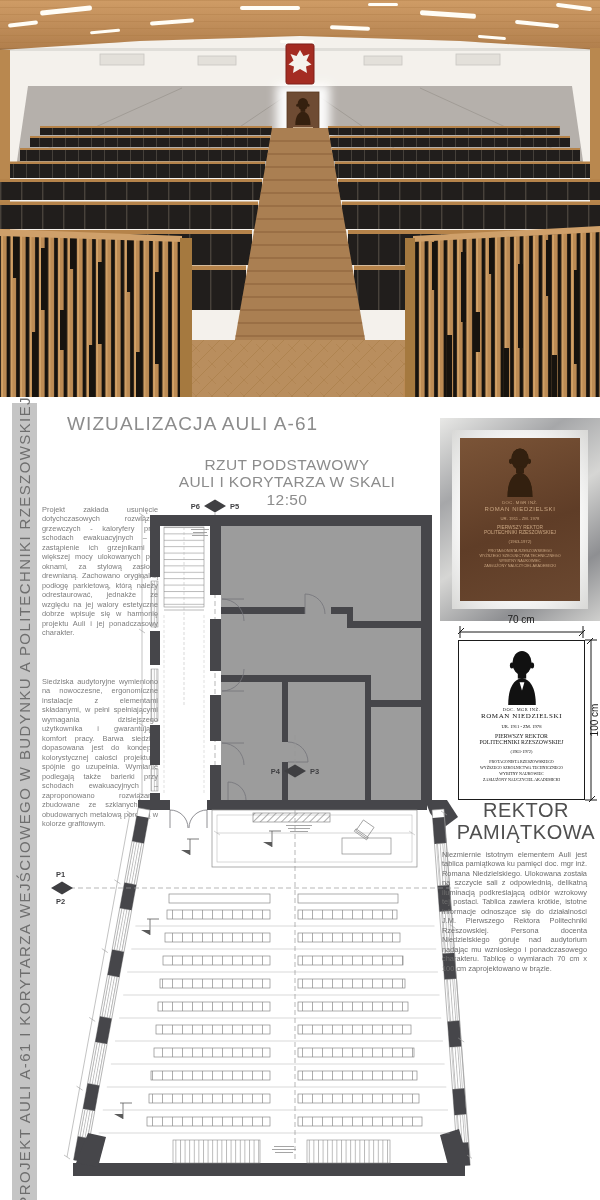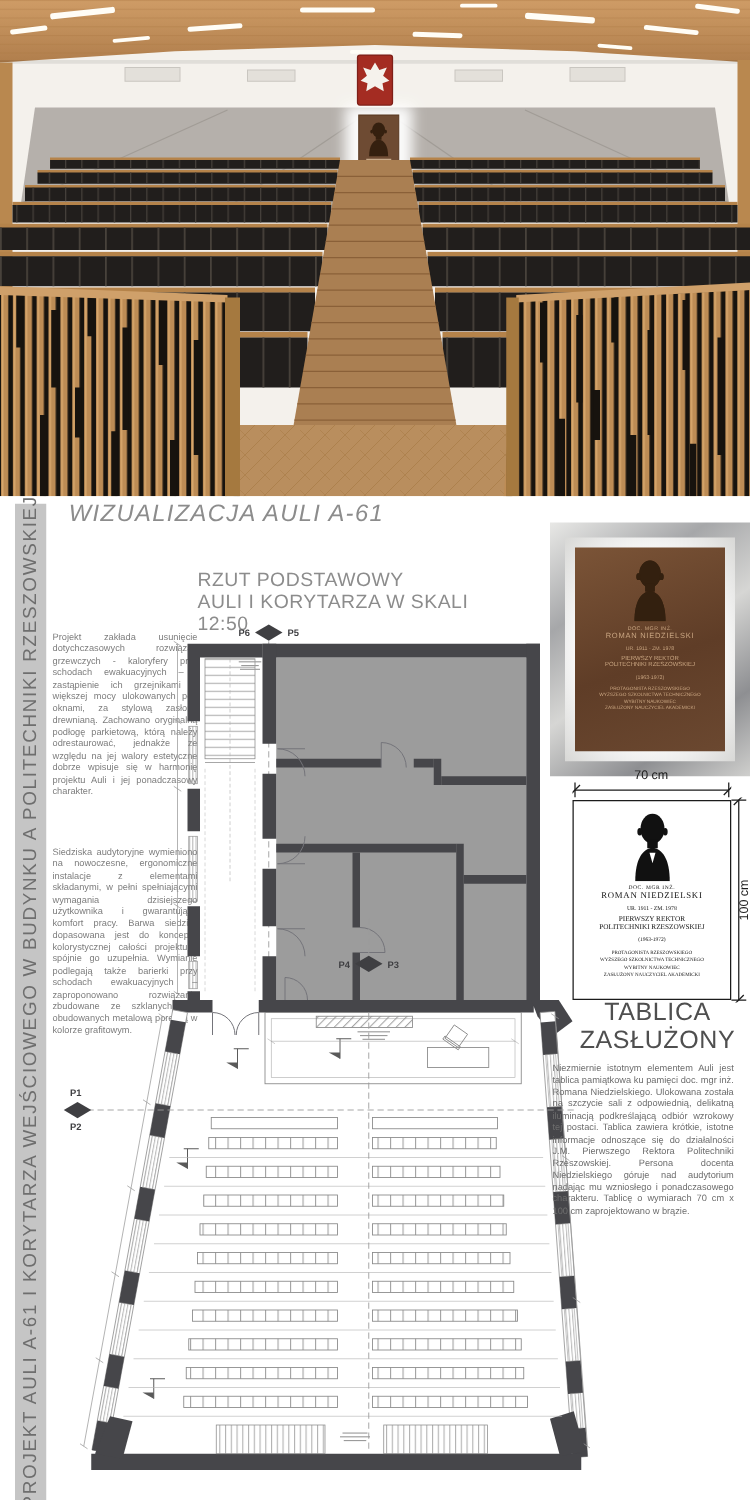--- a/index.html
+++ b/index.html
@@ -8,21 +8,21 @@
   svg{display:block;}
   
   .photo{position:absolute;left:0;top:0;width:600px;height:397px;}
   
   .sidebar{position:absolute;left:12px;top:403px;width:25px;height:797px;background:#c5c5c5;
            display:flex;align-items:center;justify-content:center;}
   .sidebar-text{writing-mode:vertical-rl;transform:rotate(180deg);white-space:nowrap;
                 font-size:15px;letter-spacing:1.4px;color:#6e6e6e;}
   
   .main-title{position:absolute;left:55px;top:401px;font-size:19px;letter-spacing:1.1px;color:#8c8c8c;}
-  .plan-title{position:absolute;left:158px;top:456px;width:258px;text-align:left;
+  .plan-title{position:absolute;left:158px;top:456px;width:258px;text-align:center;
               font-size:15.5px;letter-spacing:.4px;color:#8c8c8c;line-height:1.12;}
   .para{position:absolute;width:116px;font-size:7.4px;line-height:1.28;color:#7d7d7d;
         text-align:justify;}
   #para1{left:42px;top:505px;}
   #para2{left:42px;top:677px;}
   
   .plan{position:absolute;left:42px;top:495px;width:430px;height:700px;}
   
   .plaque-photo{position:absolute;left:440px;top:418px;width:160px;height:203px;box-sizing:border-box;
      padding:12px;background:linear-gradient(145deg,#e8e8e6 0%,#a6a7a9 28%,#d6d6d4 52%,#8e8f92 78%,#cfcfcd 100%);}
@@ -305,21 +305,21 @@
       </g>
       <polygon points="600,226 413,236 413,242 600,232" fill="#cfa06a"></polygon>
       <rect x="405" y="238" width="10" height="159" fill="#a5793f"></rect>
     </g>
   </svg>
 
   <aside class="sidebar">
     <div class="sidebar-text">PROJEKT AULI A-61 I KORYTARZA WEJŚCIOWEGO W BUDYNKU A POLITECHNIKI RZESZOWSKIEJ</div>
   </aside>
 
-  <h1 class="main-title" style="margin:0;font-weight:normal;font-style:italic;">WIZUALIZACJA AULI A-61</h1>
+  <h1 class="main-title" style="margin:12px;font-weight:normal;">WIZUALIZACJA AULI A-61</h1>
 
   <p id="para1" class="para" style="margin:0;">Projekt zakłada usunięcie dotychczasowych rozwiązań grzewczych - kaloryfery przy schodach ewakuacyjnych – i zastąpienie ich grzejnikami o większej mocy ulokowanych pod oknami, za stylową zasłoną drewnianą. Zachowano oryginalną podłogę parkietową, którą należy odrestaurować, jednakże ze względu na jej walory estetyczne dobrze wpisuje się w harmonię projektu Auli i jej ponadczasowy charakter.</p>
   <p id="para2" class="para" style="margin:0;">Siedziska audytoryjne wymieniono na nowoczesne, ergonomiczne instalacje z elementami składanymi, w pełni spełniającymi wymagania dzisiejszego użytkownika i gwarantujące komfort pracy. Barwa siedzisk dopasowana jest do koncepcji kolorystycznej całości projektu i spójnie go uzupełnia. Wymianie podlegają także barierki przy schodach ewakuacyjnych – zaproponowano rozwiązanie zbudowane ze szklanych tafli obudowanych metalową poręczą w kolorze grafitowym.</p>
 
   <div class="plan-title">
     <div>RZUT PODSTAWOWY</div>
     <div>AULI I KORYTARZA W SKALI 12:50</div>
   </div>
 
   <svg class="plan" viewBox="0 0 430 700" width="430" height="700">
@@ -629,16 +629,16 @@
     <g stroke="#1b1b1b" stroke-width="1">
       <line x1="6" y1="2" x2="6" y2="162"></line>
       <line x1="2" y1="6" x2="10" y2="-2"></line>
         <line x1="2" y1="166" x2="10" y2="158"></line>
       <line x1="0" y1="2" x2="12" y2="2"></line>
         <line x1="0" y1="162" x2="12" y2="162"></line>
     </g>
     <text x="13" y="82" font-size="10" fill="#1b1b1b" text-anchor="middle" transform="rotate(-90 13 82)">100 cm</text>
   </svg>
 
-  <h2 class="tablica-heading" style="margin:0;font-weight:normal;">TABLICA ZASŁUŻONY</h2>
+  <h2 class="tablica-heading" style="margin:0;font-weight:normal;">REKTOR PAMIĄTKOWA</h2>
   <p class="tablica-para" style="margin:0;">Niezmiernie istotnym elementem Auli jest tablica pamiątkowa ku pamięci doc. mgr inż. Romana Niedzielskiego. Ulokowana została na szczycie sali z odpowiednią, delikatną iluminacją podkreślającą odbiór wzrokowy tej postaci. Tablica zawiera krótkie, istotne informacje odnoszące się do działalności J.M. Pierwszego Rektora Politechniki Rzeszowskiej. Persona docenta Niedzielskiego góruje nad audytorium nadając mu wzniosłego i ponadczasowego charakteru. Tablicę o wymiarach 70 cm x 100 cm zaprojektowano w brązie.</p>
 
 </div>
 
 </body></html>

